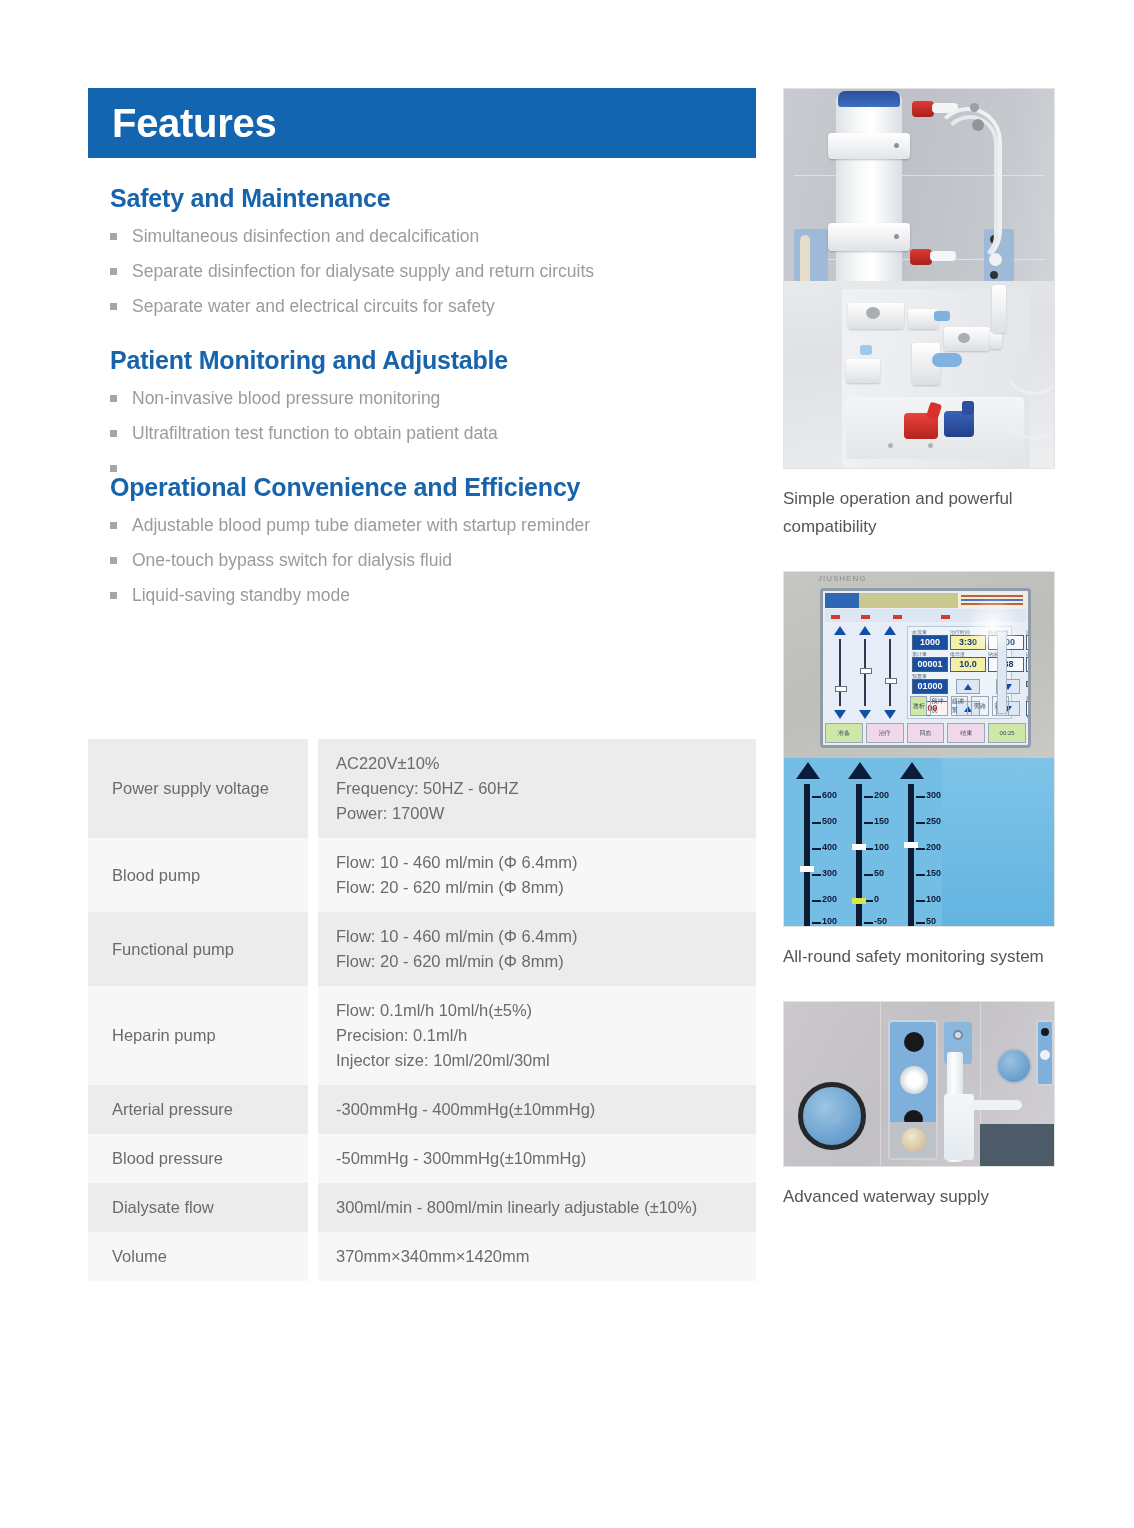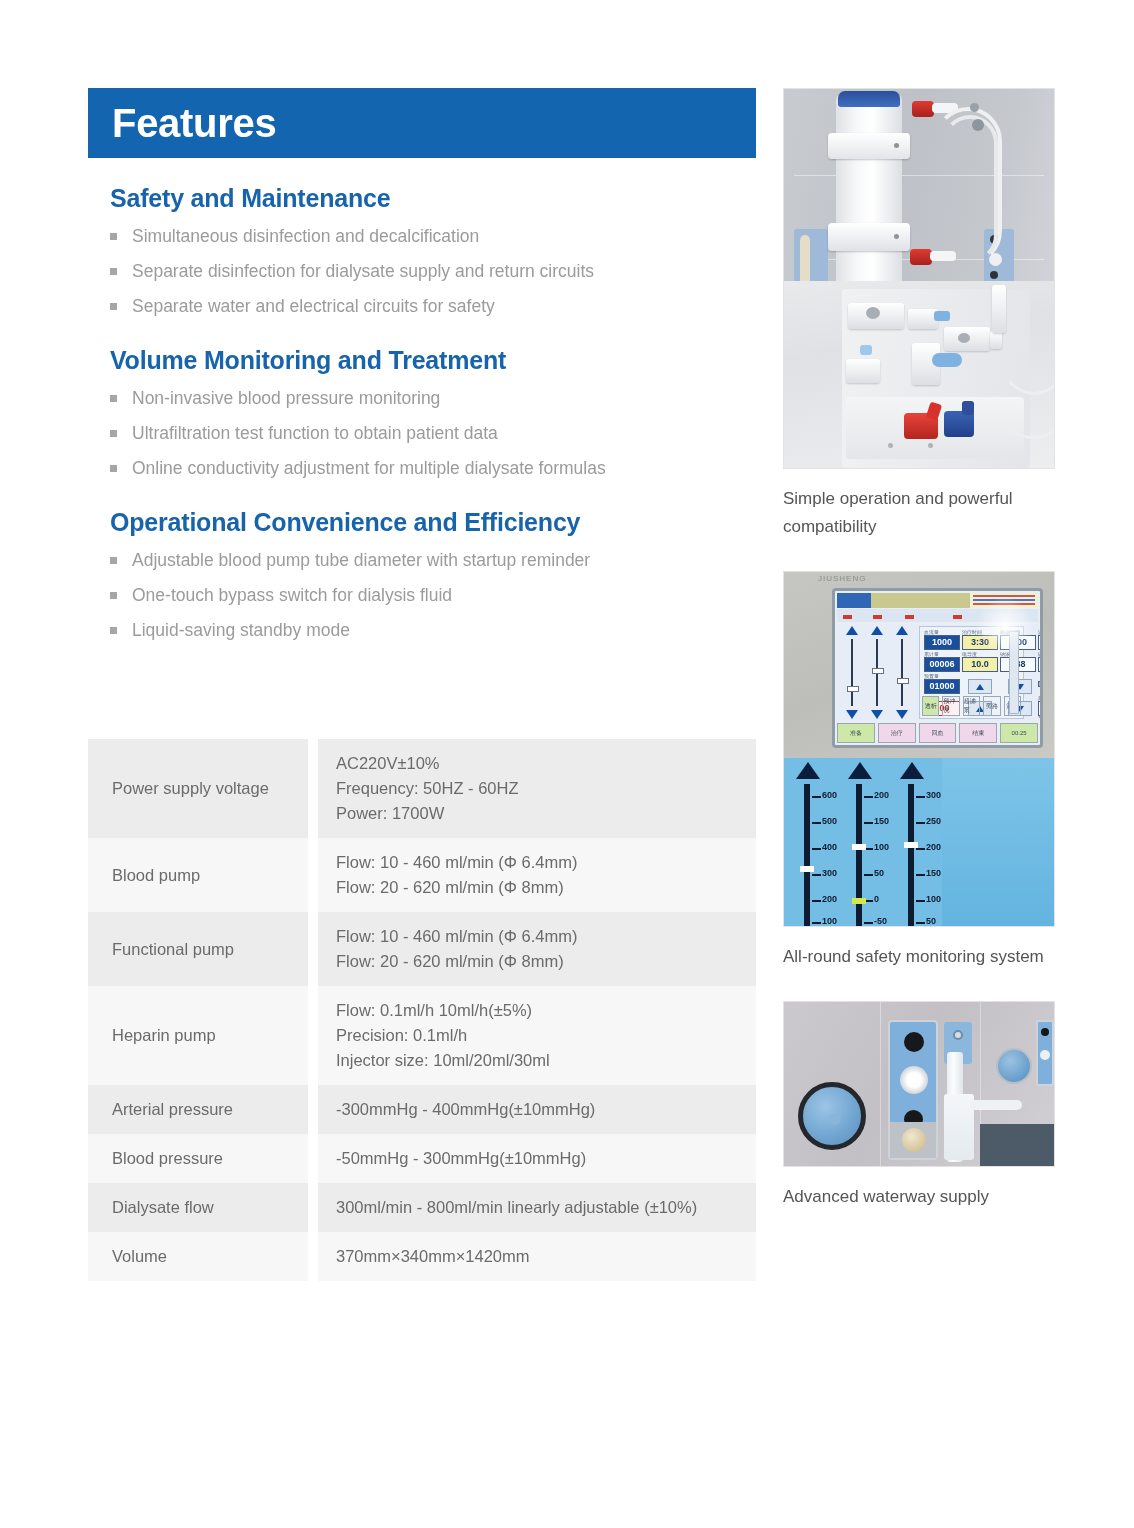--- a/index.html
+++ b/index.html
@@ -171,21 +171,21 @@
     background:linear-gradient(180deg,#f4f5f6,#e4e6e9);border-radius:4px;}
   .p1 .cord{position:absolute;border:3px solid #eceef0;border-radius:50%;
     border-left-color:transparent;border-top-color:transparent;}
 
   
   .p2{height:356px;background:#b7b9bd;}
   .p2 .bezel{position:absolute;left:0;top:0;right:0;height:186px;
     background:linear-gradient(160deg,#c6c6c2 0%,#bdbdb9 50%,#c9c9c5 100%);}
   .p2 .brand{position:absolute;left:34px;top:2px;font-size:8px;color:#8c8c8a;letter-spacing:1px;}
   .p2 .screen{position:absolute;left:36px;top:16px;width:205px;height:154px;
-    background:#e9eef5;border:3px solid #8f9ba7;border-radius:4px;overflow:hidden;margin-left:12px;}
+    background:#e9eef5;border:3px solid #8f9ba7;border-radius:4px;overflow:hidden;}
   .p2 .topbar{position:absolute;left:2px;top:2px;right:2px;height:15px;display:flex;}
   .p2 .tb1{width:34px;background:#2f66b6;}
   .p2 .tb2{flex:1;background:#c9c98f;}
   .p2 .tb3{width:68px;background:#f3efd2;}
   .p2 .tb3 .ln{height:2px;margin:2px 3px;background:#c45b53;}
   .p2 .tb3 .ln.b{background:#4c74c4;}
   .p2 .menurow{position:absolute;left:2px;top:18px;right:2px;height:13px;background:#dbe6f2;}
   .p2 .mkr{position:absolute;top:24px;width:9px;height:4px;background:#d03a33;}
   .p2 .mainarea{position:absolute;left:2px;top:33px;right:2px;bottom:24px;background:#e6edf6;}
   .p2 .sliderbox{position:absolute;left:4px;top:2px;width:74px;bottom:2px;}
@@ -289,33 +289,32 @@
             <span>Separate disinfection for dialysate supply and return circuits</span>
           </li>
           <li>
             <span class="sq"></span>
             <span>Separate water and electrical circuits for safety</span>
           </li>
         </ul>
       </div>
 
       <div class="group">
-        <div class="sub-head">Volume Monitoring and Treatment</div>
+        <div class="sub-head">Patient Monitoring and Adjustable</div>
         <ul class="bullets">
           <li>
             <span class="sq"></span>
             <span>Non-invasive blood pressure monitoring</span>
           </li>
           <li>
             <span class="sq"></span>
             <span>Ultrafiltration test function to obtain patient data</span>
           </li>
           <li>
             <span class="sq"></span>
-            <span>Online conductivity adjustment for multiple dialysate formulas</span>
           </li>
         </ul>
       </div>
 
       <div class="group">
         <div class="sub-head">Operational Convenience and Efficiency</div>
         <ul class="bullets">
           <li>
             <span class="sq"></span>
             <span>Adjustable blood pump tube diameter with startup reminder</span>
@@ -497,21 +496,21 @@
               <div class="vlabel" style="left:4px;top:2px">血流量</div>
               <div class="vcell vblue" style="left:4px;top:8px">1000</div>
               <div class="vlabel" style="left:42px;top:2px">治疗时间</div>
               <div class="vcell vyellow" style="left:42px;top:8px">3:30</div>
               <div class="vlabel" style="left:80px;top:2px">剩余时间</div>
               <div class="vcell vwhite" style="left:80px;top:8px">1:00</div>
               <div class="vlabel" style="left:118px;top:2px">温度</div>
               <div class="vcell vwhite" style="left:118px;top:8px">36.4</div>
 
               <div class="vlabel" style="left:4px;top:24px">累计量</div>
-              <div class="vcell vblue" style="left:4px;top:30px">00006</div>
+              <div class="vcell vblue" style="left:4px;top:30px">00001</div>
               <div class="vlabel" style="left:42px;top:24px">电导度</div>
               <div class="vcell vyellow" style="left:42px;top:30px">10.0</div>
               <div class="vlabel" style="left:80px;top:24px">钠浓度</div>
               <div class="vcell vwhite" style="left:80px;top:30px">138</div>
               <div class="vlabel" style="left:118px;top:24px">碳酸氢</div>
               <div class="vcell vwhite" style="left:118px;top:30px">032</div>
 
               <div class="vlabel" style="left:4px;top:46px">预置量</div>
               <div class="vcell vblue" style="left:4px;top:52px">01000</div>
               <div class="arrbtn" style="left:48px;top:52px">

